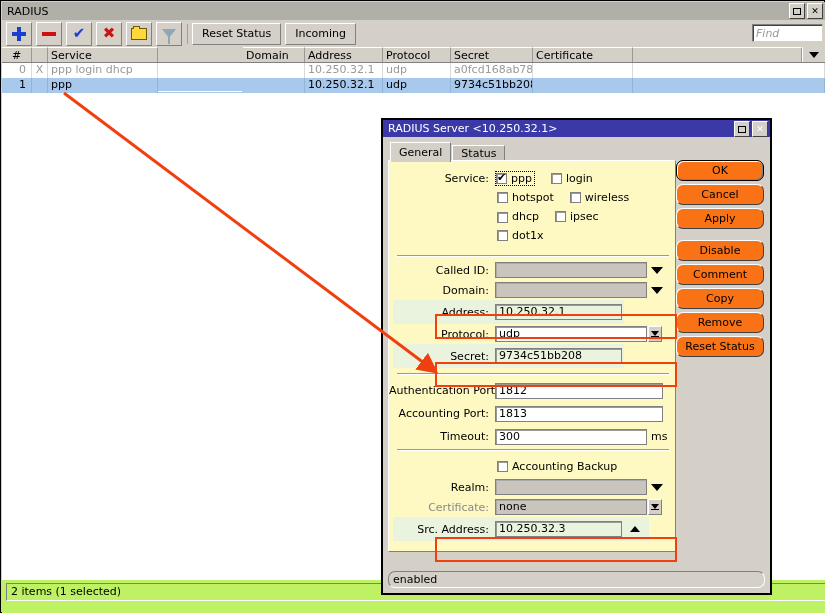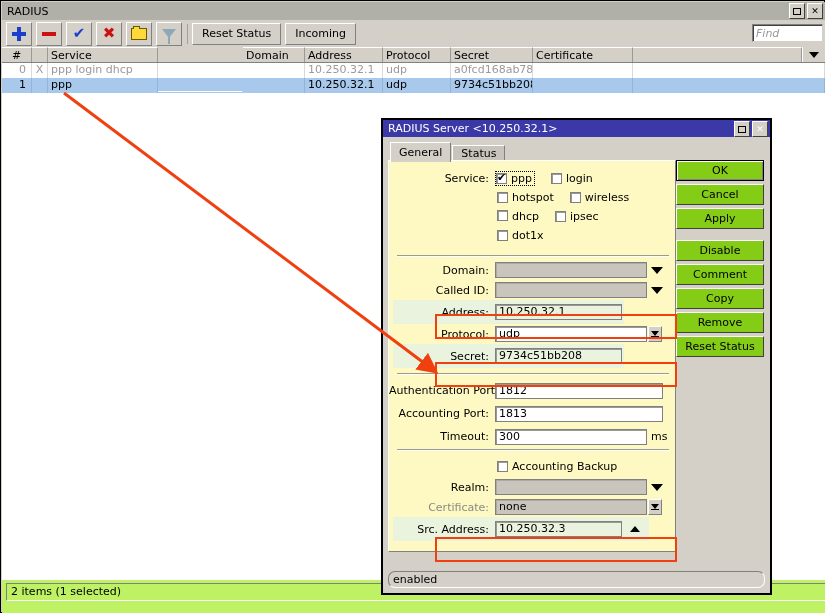--- a/index.html
+++ b/index.html
@@ -126,25 +126,25 @@
   .chk{width:11px;height:11px;background:#fff;border:1px solid #808080;
      box-shadow:inset 1px 1px 0 #9a9a94;box-sizing:border-box;position:relative;
      display:inline-block;vertical-align:middle;}
   .chk.on::after{content:"✔";position:absolute;left:0px;top:-3px;font-size:11px;color:#000;line-height:14px;}
   .chklabel{margin-left:4px;font-size:11px;}
   .focusbox{border:1px dotted #000;padding:0 2px 0 0;display:inline-flex;align-items:center;}
 
   .hr{height:1px;background:#9a9a94;border-bottom:1px solid #fff;margin:0;}
 
   .btncol{position:absolute;right:6px;top:40px;width:88px;}
-  .dbtn{width:88px;height:21px;margin-bottom:3px;background:#84cc16;
+  .dbtn{width:88px;height:21px;margin-bottom:3px;background:#f97316;
      border-top:1px solid #fff;border-left:1px solid #fff;
      border-right:1px solid #404040;border-bottom:1px solid #404040;
      font-size:11px;display:flex;align-items:center;justify-content:center;
-     box-sizing:border-box;}
+     box-sizing:border-box;border-radius:7px;}
   .dbtn.default{border:1px solid #000;box-shadow:inset 1px 1px 0 #fff, inset -1px -1px 0 #808080;}
 
   .dlg-status{position:absolute;left:5px;bottom:5px;width:377px;height:17px;
      background:#d4d0c8;border-top:1px solid #808080;border-left:1px solid #808080;
      border-right:1px solid #fff;border-bottom:1px solid #fff;
      line-height:16px;padding-left:4px;font-size:11px;box-sizing:border-box;border-radius:7px;}
 
   
   .hl{position:absolute;border:2px solid #f04010;box-sizing:border-box;pointer-events:none;}
   .annot-svg{position:absolute;left:0;top:0;width:825px;height:613px;pointer-events:none;}
@@ -279,21 +279,21 @@
             <span class="chk"></span>
             <span class="chklabel">hotspot</span>
           </span>
           <span style="margin-left:16px;display:inline-flex;align-items:center;">
             <span class="chk"></span>
             <span class="chklabel">wireless</span>
           </span>
         </div>
         <div class="frow" style="height:19px;">
           <div class="flabel"></div>
-          <span style="display:inline-flex;align-items:flex-start;padding-left:2px;">
+          <span style="display:inline-flex;align-items:flex-end;padding-left:2px;">
             <span class="chk"></span>
             <span class="chklabel">dhcp</span>
           </span>
           <span style="margin-left:16px;display:inline-flex;align-items:center;">
             <span class="chk"></span>
             <span class="chklabel">ipsec</span>
           </span>
         </div>
         <div class="frow" style="height:19px;">
           <div class="flabel"></div>
@@ -301,26 +301,26 @@
             <span class="chk"></span>
             <span class="chklabel">dot1x</span>
           </span>
         </div>
       </div>
 
       <div class="hr" style="position:absolute;left:8px;top:94px;width:272px;"></div>
 
       <div style="position:absolute;left:0;top:99px;width:100%;">
         <div class="frow">
-          <div class="flabel">Domain:</div>
+          <div class="flabel">Called ID:</div>
           <div class="fin disabled" style="width:152px;"></div>
           <span class="bigcaret"></span>
         </div>
         <div class="frow">
-          <div class="flabel">Called ID:</div>
+          <div class="flabel">Domain:</div>
           <div class="fin disabled" style="width:152px;"></div>
           <span class="bigcaret"></span>
         </div>
         <div class="frow" style="height:24px;background:#eaf3dd;margin-left:4px;width:231px;">
           <div class="flabel" style="width:96px;">Address:</div>
           <div class="fin green" style="width:127px;">10.250.32.1</div>
         </div>
         <div class="frow">
           <div class="flabel">Protocol:</div>
           <div class="fin" style="width:152px;">udp</div>

